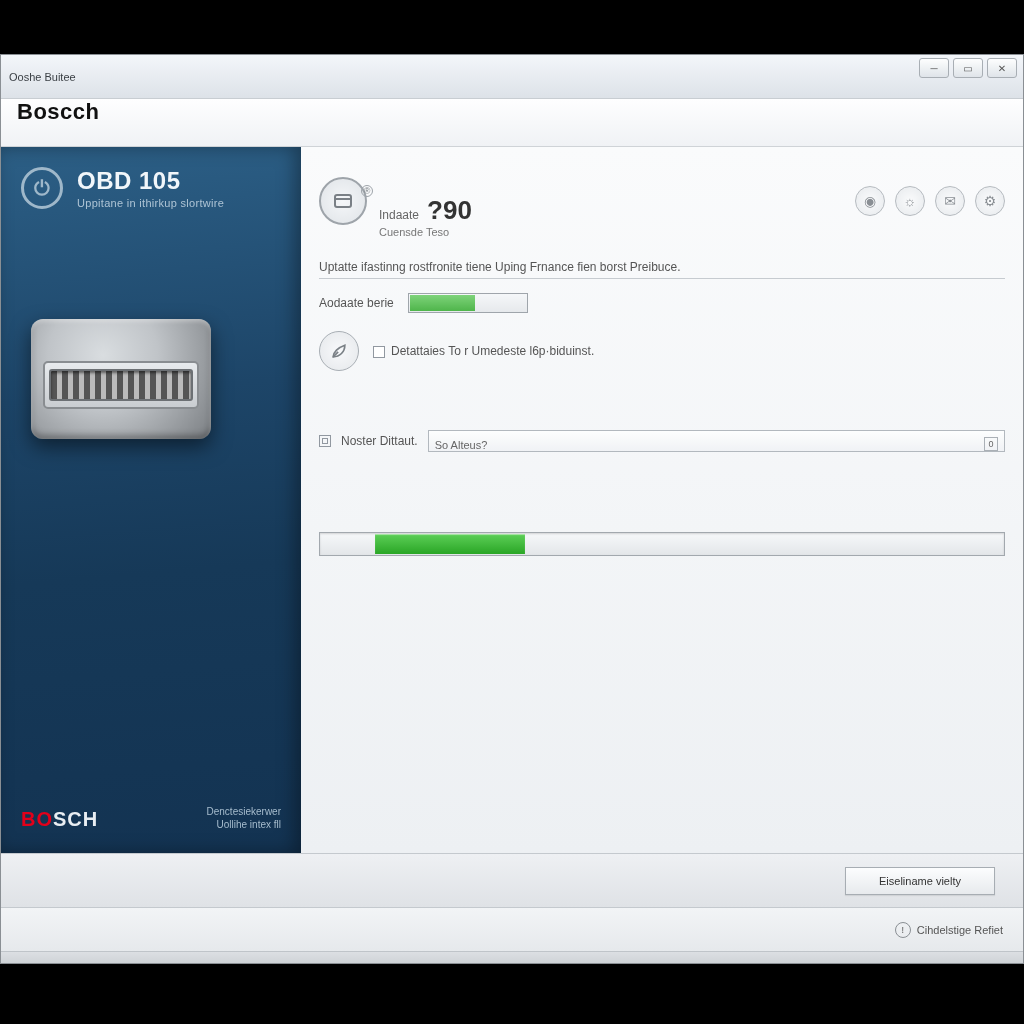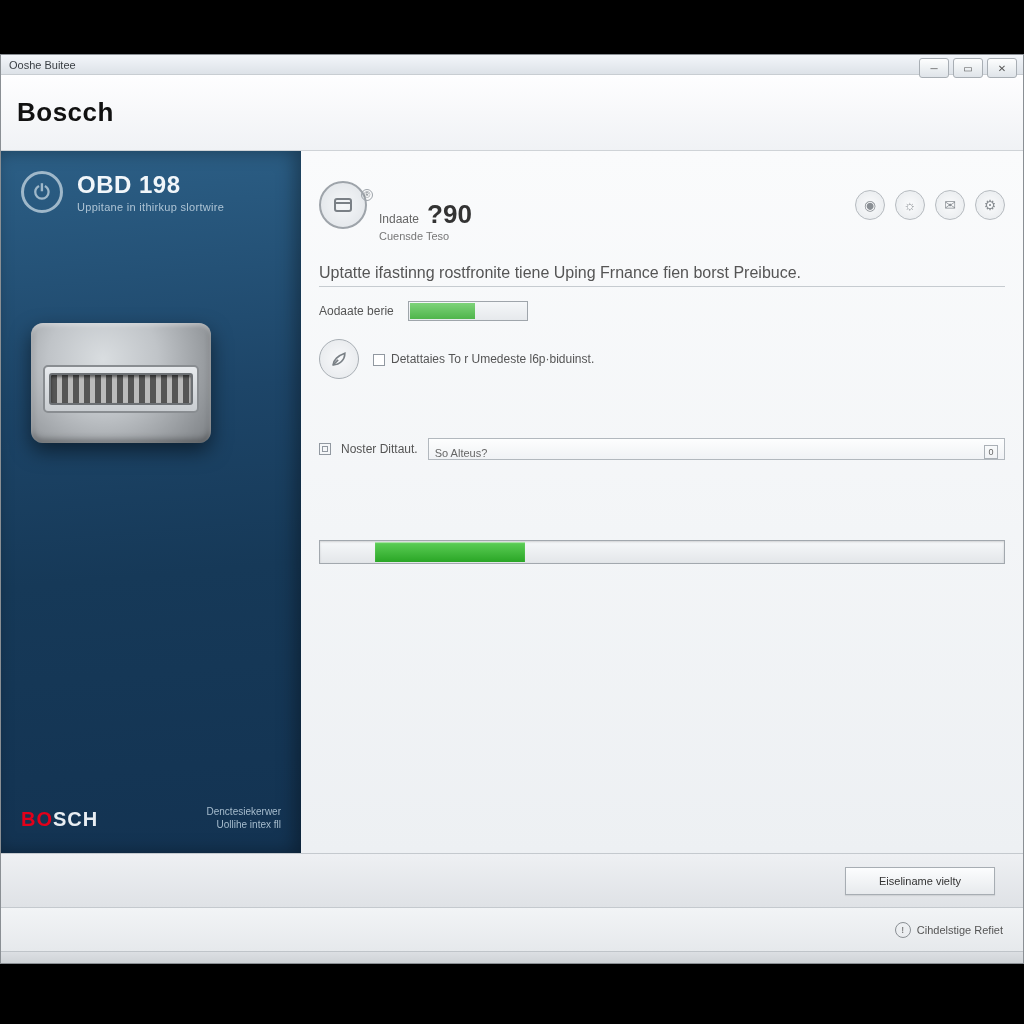--- a/index.html
+++ b/index.html
@@ -14,21 +14,21 @@
     height: 910px;
     background: linear-gradient(#f6f8fb, #eaedf0);
     border: 1px solid #8a8f94;
     display: flex;
     flex-direction: column;
     position: relative;
   }
 
   
   .titlebar {
-    height: 20px;
+    height: 44px;
     background: linear-gradient(#f3f6fa, #dde2e8);
     border-bottom: 1px solid #c8cdd2;
     display: flex;
     align-items: center;
     padding: 0 6px;
     font-size: 11px;
     color: #3a3f44;
     position: relative;
   }
   .titlebar .title-text { padding-left: 2px; }
@@ -40,26 +40,26 @@
     width: 30px; height: 20px;
     background: linear-gradient(#fdfefe, #dfe4e9);
     border: 1px solid #a8aeb4;
     border-radius: 3px;
     display: flex; align-items: center; justify-content: center;
     font-size: 10px; color: #555;
   }
 
   
   .brand-header {
-    height: 76px;
+    height: 48px;
     background: linear-gradient(#fefeff, #f0f2f5);
     border-bottom: 1px solid #cfd3d7;
-    display: flex; align-items: center;
+    display: flex; align-items: flex-start;
     padding-left: 16px;
-    font-size: 26px;
+    font-size: 22px;
     font-weight: 800;
     letter-spacing: 0.5px;
     color: #111;
   }
 
   
   .body {
     flex: 1;
     display: flex;
     background: linear-gradient(#f2f4f7 0%, #e8ebee 40%, #dfe3e7 100%);
@@ -153,21 +153,21 @@
   }
   .hi {
     width: 30px; height: 30px; border: 1.5px solid #b6bbc0; border-radius: 50%;
     display:flex; align-items:center; justify-content:center;
     color: #8a8f94; font-size: 14px;
     background: radial-gradient(#fafbfc, #e6e9ec);
   }
 
   .section-title {
     margin-top: 22px;
-    font-size: 16px; color: #555;
+    font-size: 12px; color: #555;
     border-bottom: 1px solid #c6cbd0;
     padding-bottom: 4px; padding-right: 40px;
     white-space: nowrap; overflow: hidden;
   }
 
   .row1 {
     margin-top: 14px;
     display:flex; align-items:center; gap: 14px;
     font-size: 12px; color: #555;
   }
@@ -284,21 +284,21 @@
   </div>
 
   <div class="body">
 
     <div class="sidebar">
       <div class="sb-header">
         <div class="sb-ring">
           <span>⏻</span>
         </div>
         <div>
-          <div class="sb-title">OBD 198</div>
+          <div class="sb-title">OBD 105</div>
           <div class="sb-sub">Uppitane in ithirkup slortwire</div>
         </div>
       </div>
 
       <div class="device-illus"></div>
 
       <div class="sb-footer">
         <div class="bosch-logo">
           <span class="r">BO</span><span class="w">SCH</span>
         </div>

